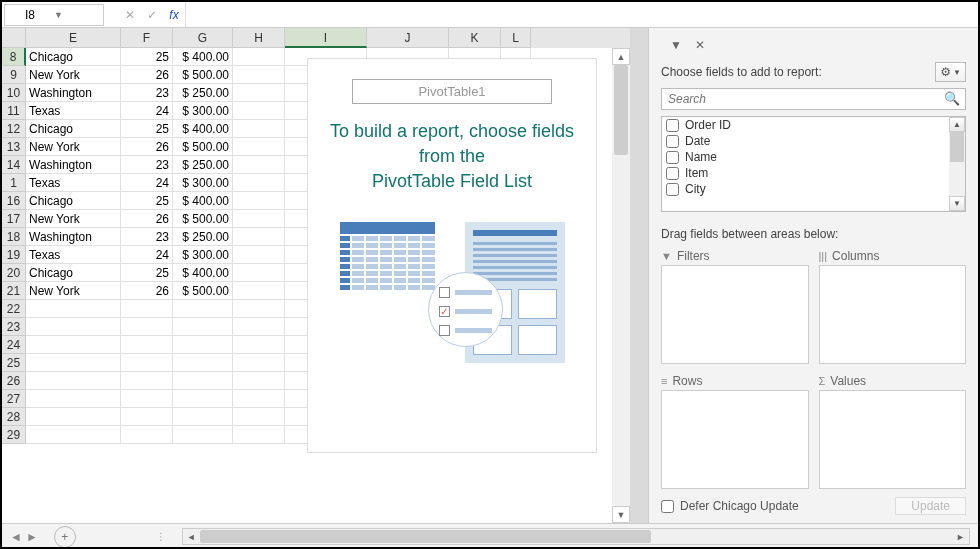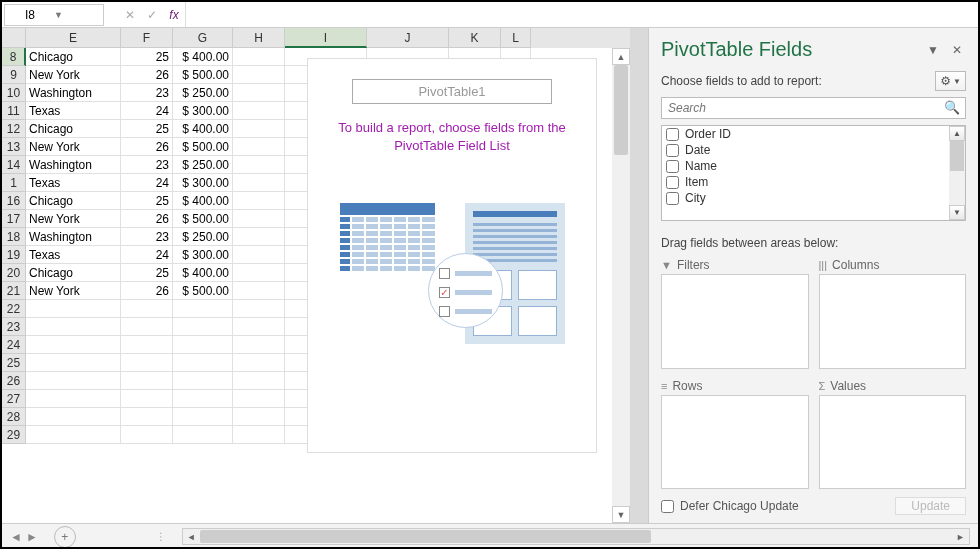--- a/index.html
+++ b/index.html
@@ -5,21 +5,21 @@
 * { box-sizing: border-box; margin: 0; padding: 0; font-family: 'Segoe UI', Tahoma, sans-serif; }
 body { width: 980px; height: 549px; overflow: hidden; background: #fff; border: 2px solid #000; position: relative; }
 
 
 .formula-bar { height: 26px; display: flex; align-items: center; border-bottom: 1px solid #ccc; background: #fff; font-size: 12px; }
 .name-box { width: 100px; height: 22px; border: 1px solid #ccc; margin-left: 2px; display: flex; align-items: center; padding: 0 20px; }
 .name-box span { flex: 1; }
 .name-box .dd { color: #777; font-size: 9px; }
 .fb-sep { width: 15px; }
 .fb-btn { width: 22px; text-align: center; color: #aaa; cursor: default; }
-.fx { font-style: italic; color: #701a75; }
+.fx { font-style: italic; color: #1d4ed8; }
 
 
 .main { display: flex; height: 495px; }
 .sheet-area { flex: 1; position: relative; display: flex; flex-direction: column; }
 
 
 .col-headers { display: flex; height: 20px; background: #e6e6e6; font-size: 12px; }
 .corner { width: 24px; border-right: 1px solid #ccc; border-bottom: 1px solid #ccc; background: #e6e6e6; }
 .col-h { border-right: 1px solid #ccc; border-bottom: 1px solid #ccc; text-align: center; line-height: 20px; color: #333; background: #e6e6e6; }
 .col-E { width: 95px; } .col-F { width: 52px; } .col-G { width: 60px; } .col-H { width: 52px; }
@@ -30,21 +30,21 @@
 .grid { flex: 1; position: relative; overflow: hidden; }
 .row { display: flex; height: 18px; font-size: 12px; }
 .row-h { width: 24px; text-align: center; border-right: 1px solid #ccc; border-bottom: 1px solid #ccc; background: #e6e6e6; line-height: 18px; color: #333; }
 .row-h.active-row { background: #d5e2cf; border-right: 2px solid #217346; }
 .cell { border-right: 1px solid #e0e0e0; border-bottom: 1px solid #e0e0e0; padding: 0 3px; line-height: 18px; white-space: nowrap; overflow: hidden; }
 .cell.r { text-align: right; }
 
 
 .pivot-ph { position: absolute; left: 305px; top: 30px; width: 290px; height: 395px; background: #fff; border: 1px solid #ddd; padding: 15px; }
 .pivot-ph-title { border: 1px solid #aaa; text-align: center; color: #999; padding: 4px 0; font-size: 13px; margin: 5px auto 15px; width: 200px; }
-.pivot-ph-sub { text-align: center; color: #a21caf; font-size: 13px; margin-bottom: 48px; line-height: 1.4; }
+.pivot-ph-sub { text-align: center; color: #0f766e; font-size: 18px; margin-bottom: 27px; line-height: 1.4; }
 .pivot-illus { display: flex; gap: 30px; justify-content: center; position: relative; }
 .illus-table { width: 95px; }
 .illus-table-top { height: 12px; background: #4a7ebb; margin-bottom: 2px; }
 .illus-table-grid { display: grid; grid-template-columns: 10px repeat(6, 1fr); gap: 2px; }
 .illus-table-grid > div { height: 5px; background: #b8cce4; }
 .illus-table-grid > div:nth-child(7n+1) { background: #4a7ebb; }
 .illus-report { width: 100px; background: #d6e4f0; padding: 8px; }
 .illus-report-bar { height: 6px; background: #4a7ebb; margin-bottom: 6px; }
 .illus-report-line { height: 3px; background: #95b3d7; margin-bottom: 3px; }
 .illus-report-boxes { display: grid; grid-template-columns: 1fr 1fr; gap: 6px; margin-top: 8px; }
@@ -477,21 +477,20 @@
       <div class="vscroll-btn">▲</div>
       <div class="vscroll-thumb"></div>
       <div class="vscroll-btn" style="position:absolute;bottom:0;left:0;right:0;">▼</div>
     </div>
   </div>
 
   <div class="gap"></div>
 
   <div class="fields">
     <div class="fields-top">
-      <div class="fields-title">PivotTable Fields</div>
       <div class="ic">▼</div>
       <div class="ic">✕</div>
     </div>
     <div class="fields-sub">
       <span>Choose fields to add to report:</span>
       <div class="gear-btn">
         <span>⚙</span>
         <span style="font-size:8px;">▼</span>
       </div>
     </div>

